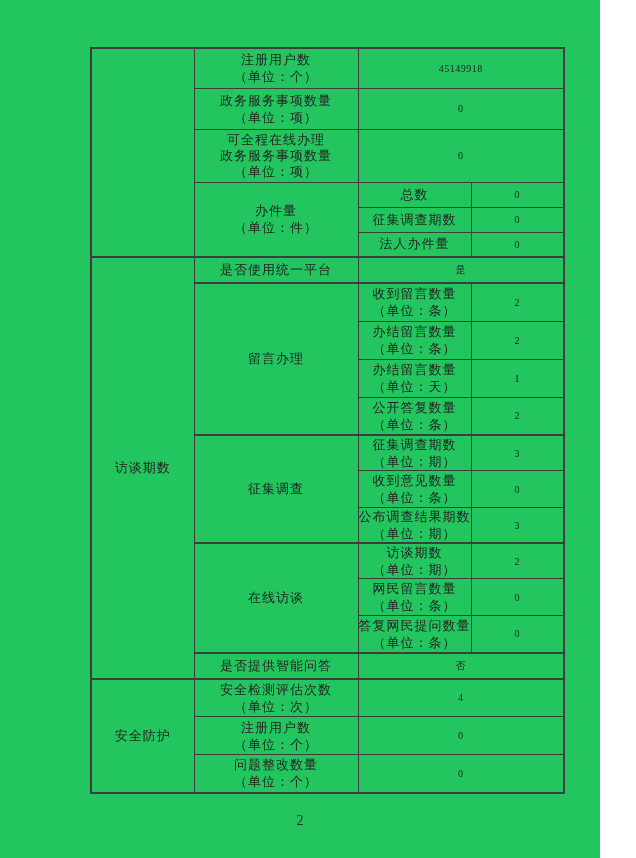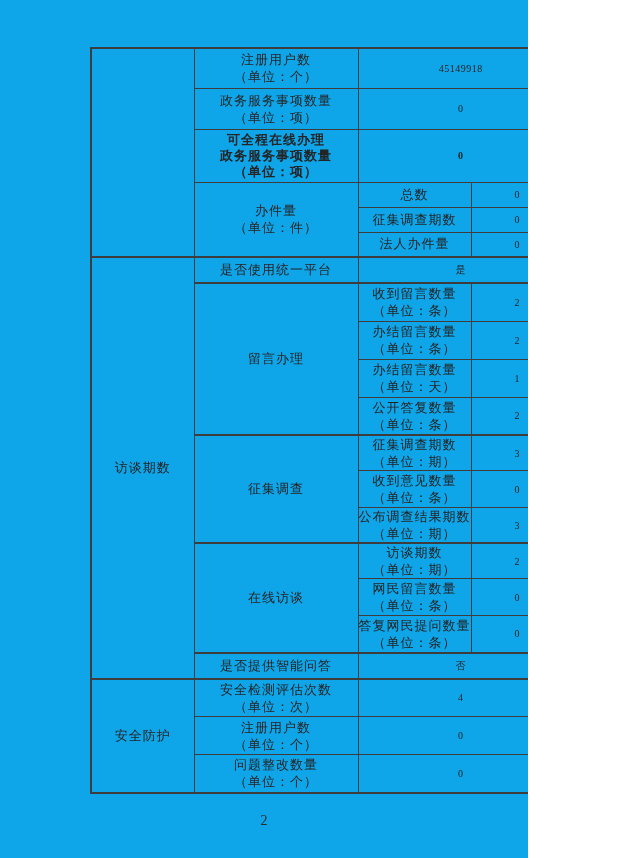--- a/index.html
+++ b/index.html
@@ -4,22 +4,22 @@
 <style>
   * { margin: 0; padding: 0; box-sizing: border-box; }
   html, body { background: #ffffff; }
   body {
     width: 636px; height: 858px;
     font-family: "Liberation Serif", "DejaVu Serif", serif;
     color: #242424;
   }
   .page {
     position: relative;
-    width: 528px; height: 858px;
-    background: #0ea5e9;
+    width: 600px; height: 858px;
+    background: #22c55e;
     overflow: hidden;
   }
   table.report {
     position: absolute;
     left: 90px; top: 47px;
     width: 473px;
     border-collapse: collapse;
     table-layout: fixed;
     border: 2px solid #3d3d3d;
   }
@@ -29,21 +29,21 @@
     vertical-align: middle;
     font-size: 13px;
     letter-spacing: 1px;
     padding: 0;
   }
   td div { line-height: 17px; }
   td.tri div { line-height: 16px; }
   td.val { font-size: 10px; letter-spacing: 0.5px; }
   tr.tb > td { border-top-width: 2px; }
   
-  tr.h40 { height: 40px; }  tr.h41 { height: 41px; }  tr.h53 { height: 53px; font-weight: bold; }
+  tr.h40 { height: 40px; }  tr.h41 { height: 41px; }  tr.h53 { height: 53px; }
   tr.h25 { height: 25px; }  tr.h26 { height: 26px; }  tr.h38 { height: 38px; }
   tr.h34 { height: 34px; }  tr.h37 { height: 37px; }  tr.h35 { height: 35px; }
   .page-number {
     position: absolute;
     left: 0; right: 0; top: 813px;
     text-align: center;
     font-size: 14px;
     color: #2a2a2a;
   }
 </style>

